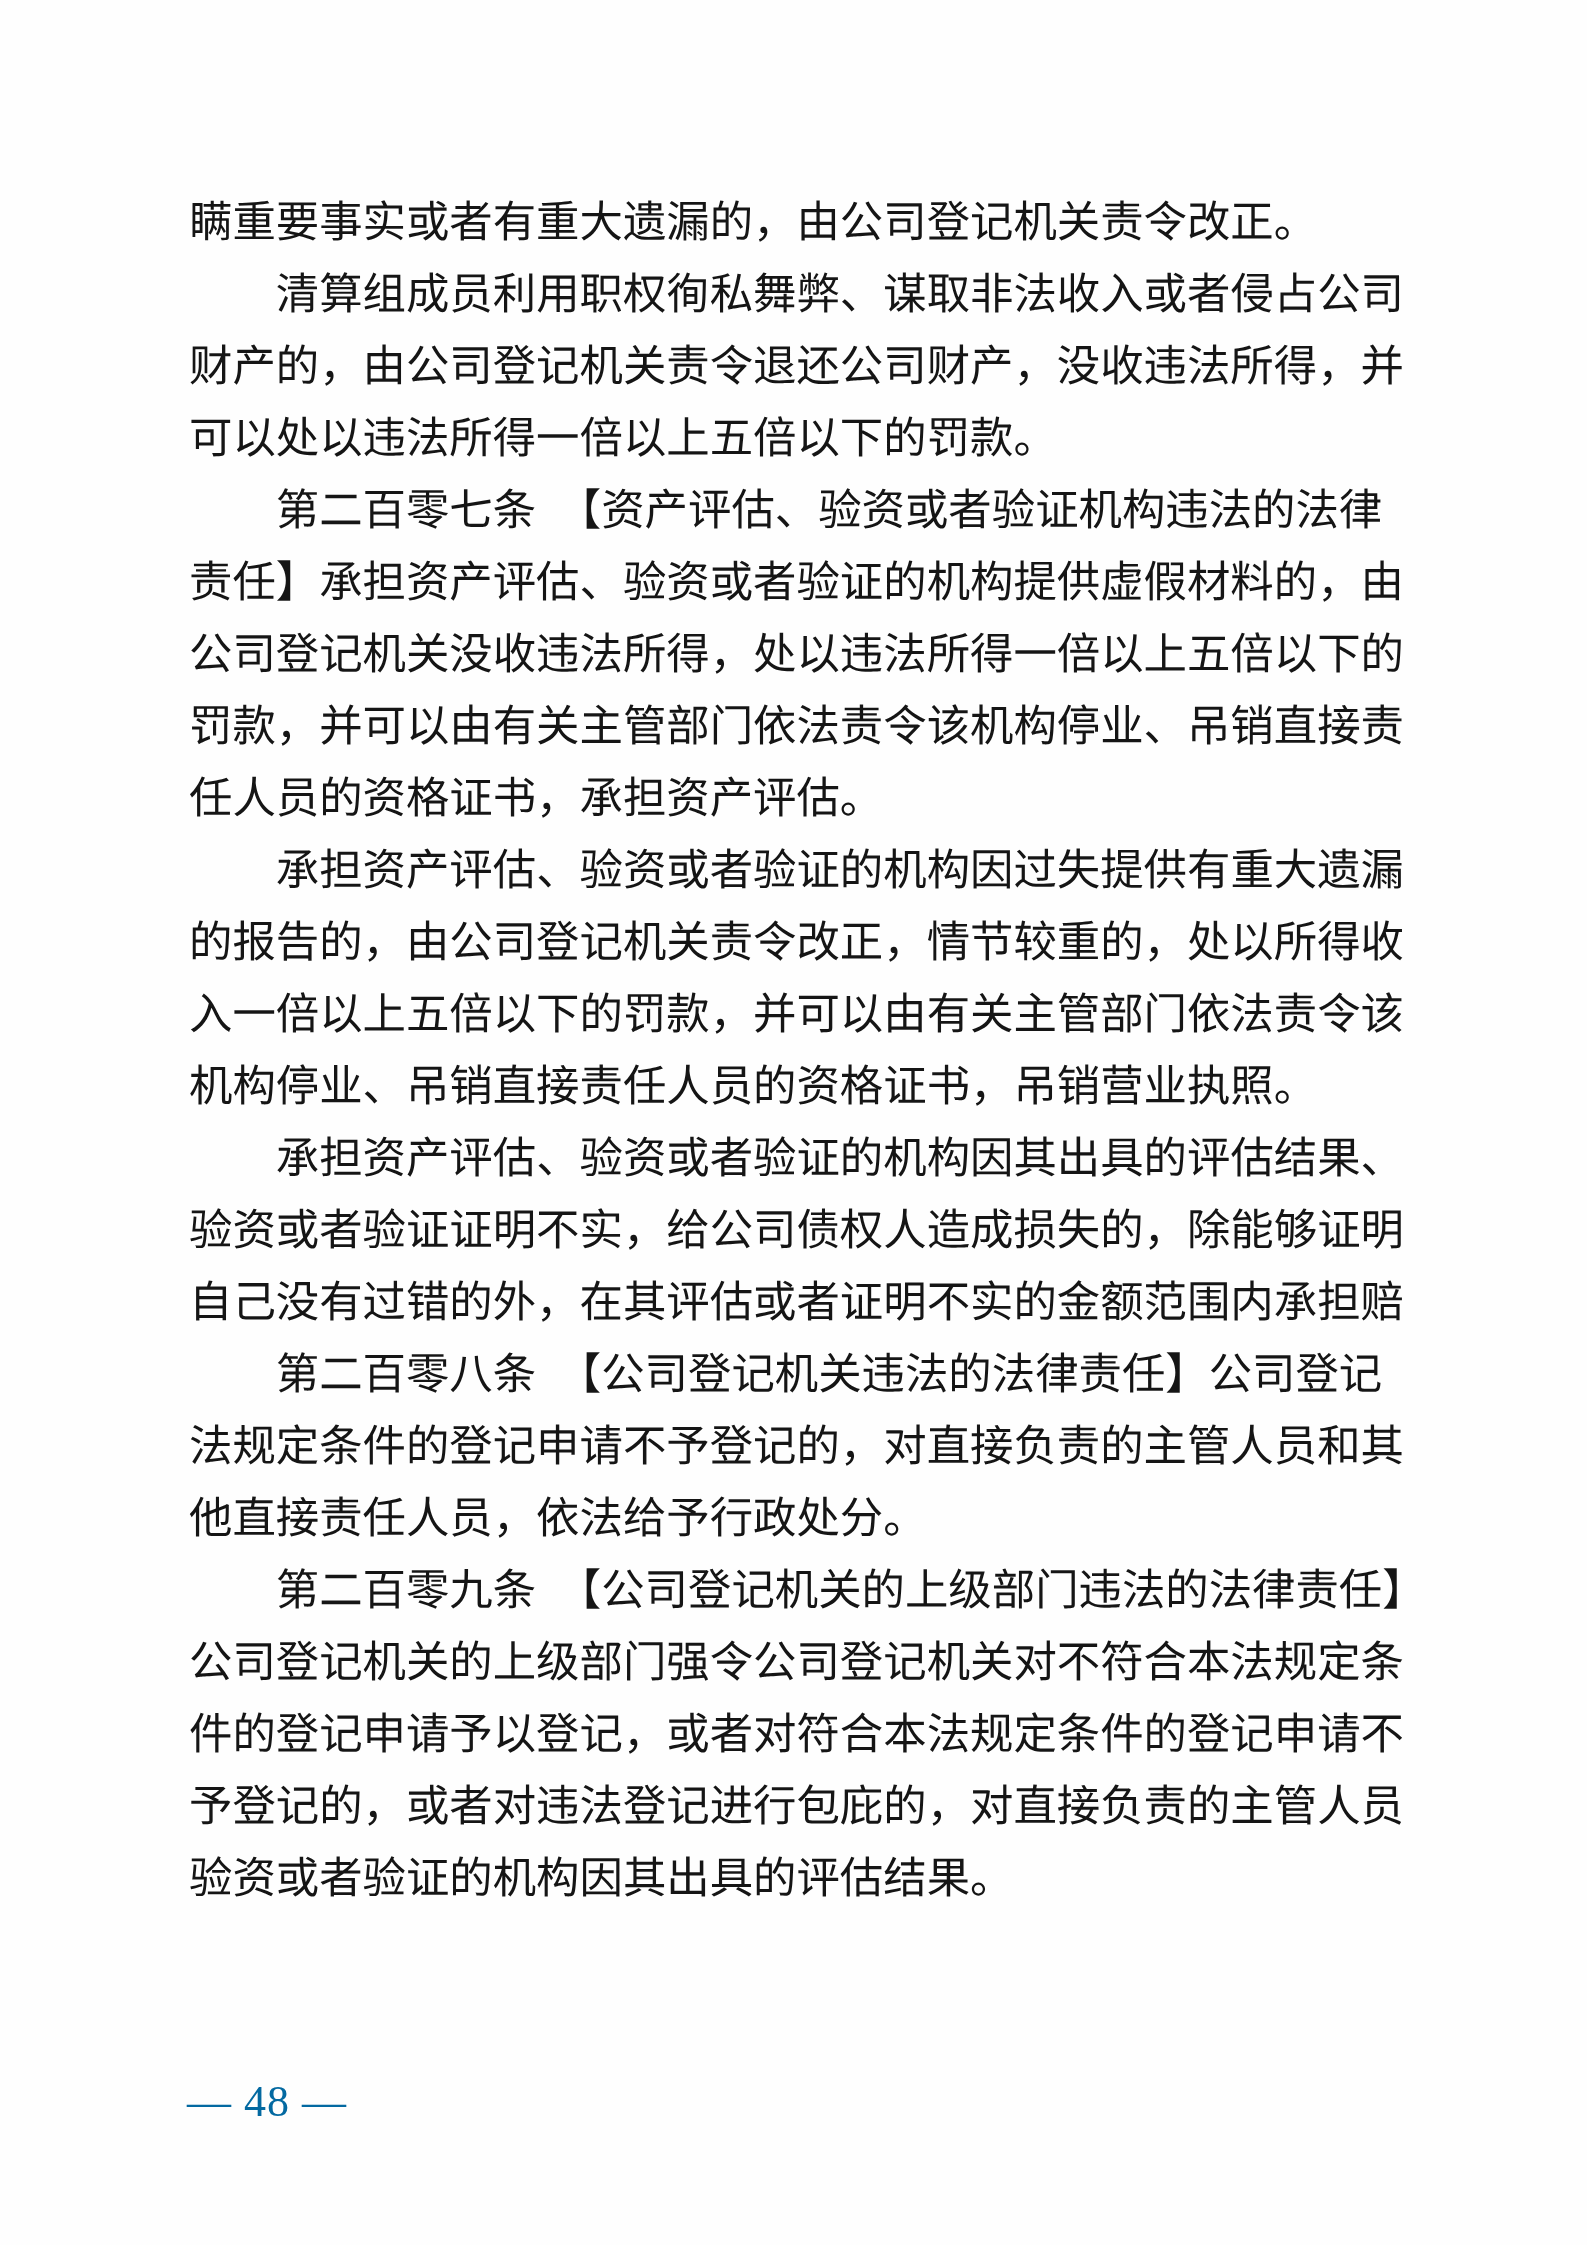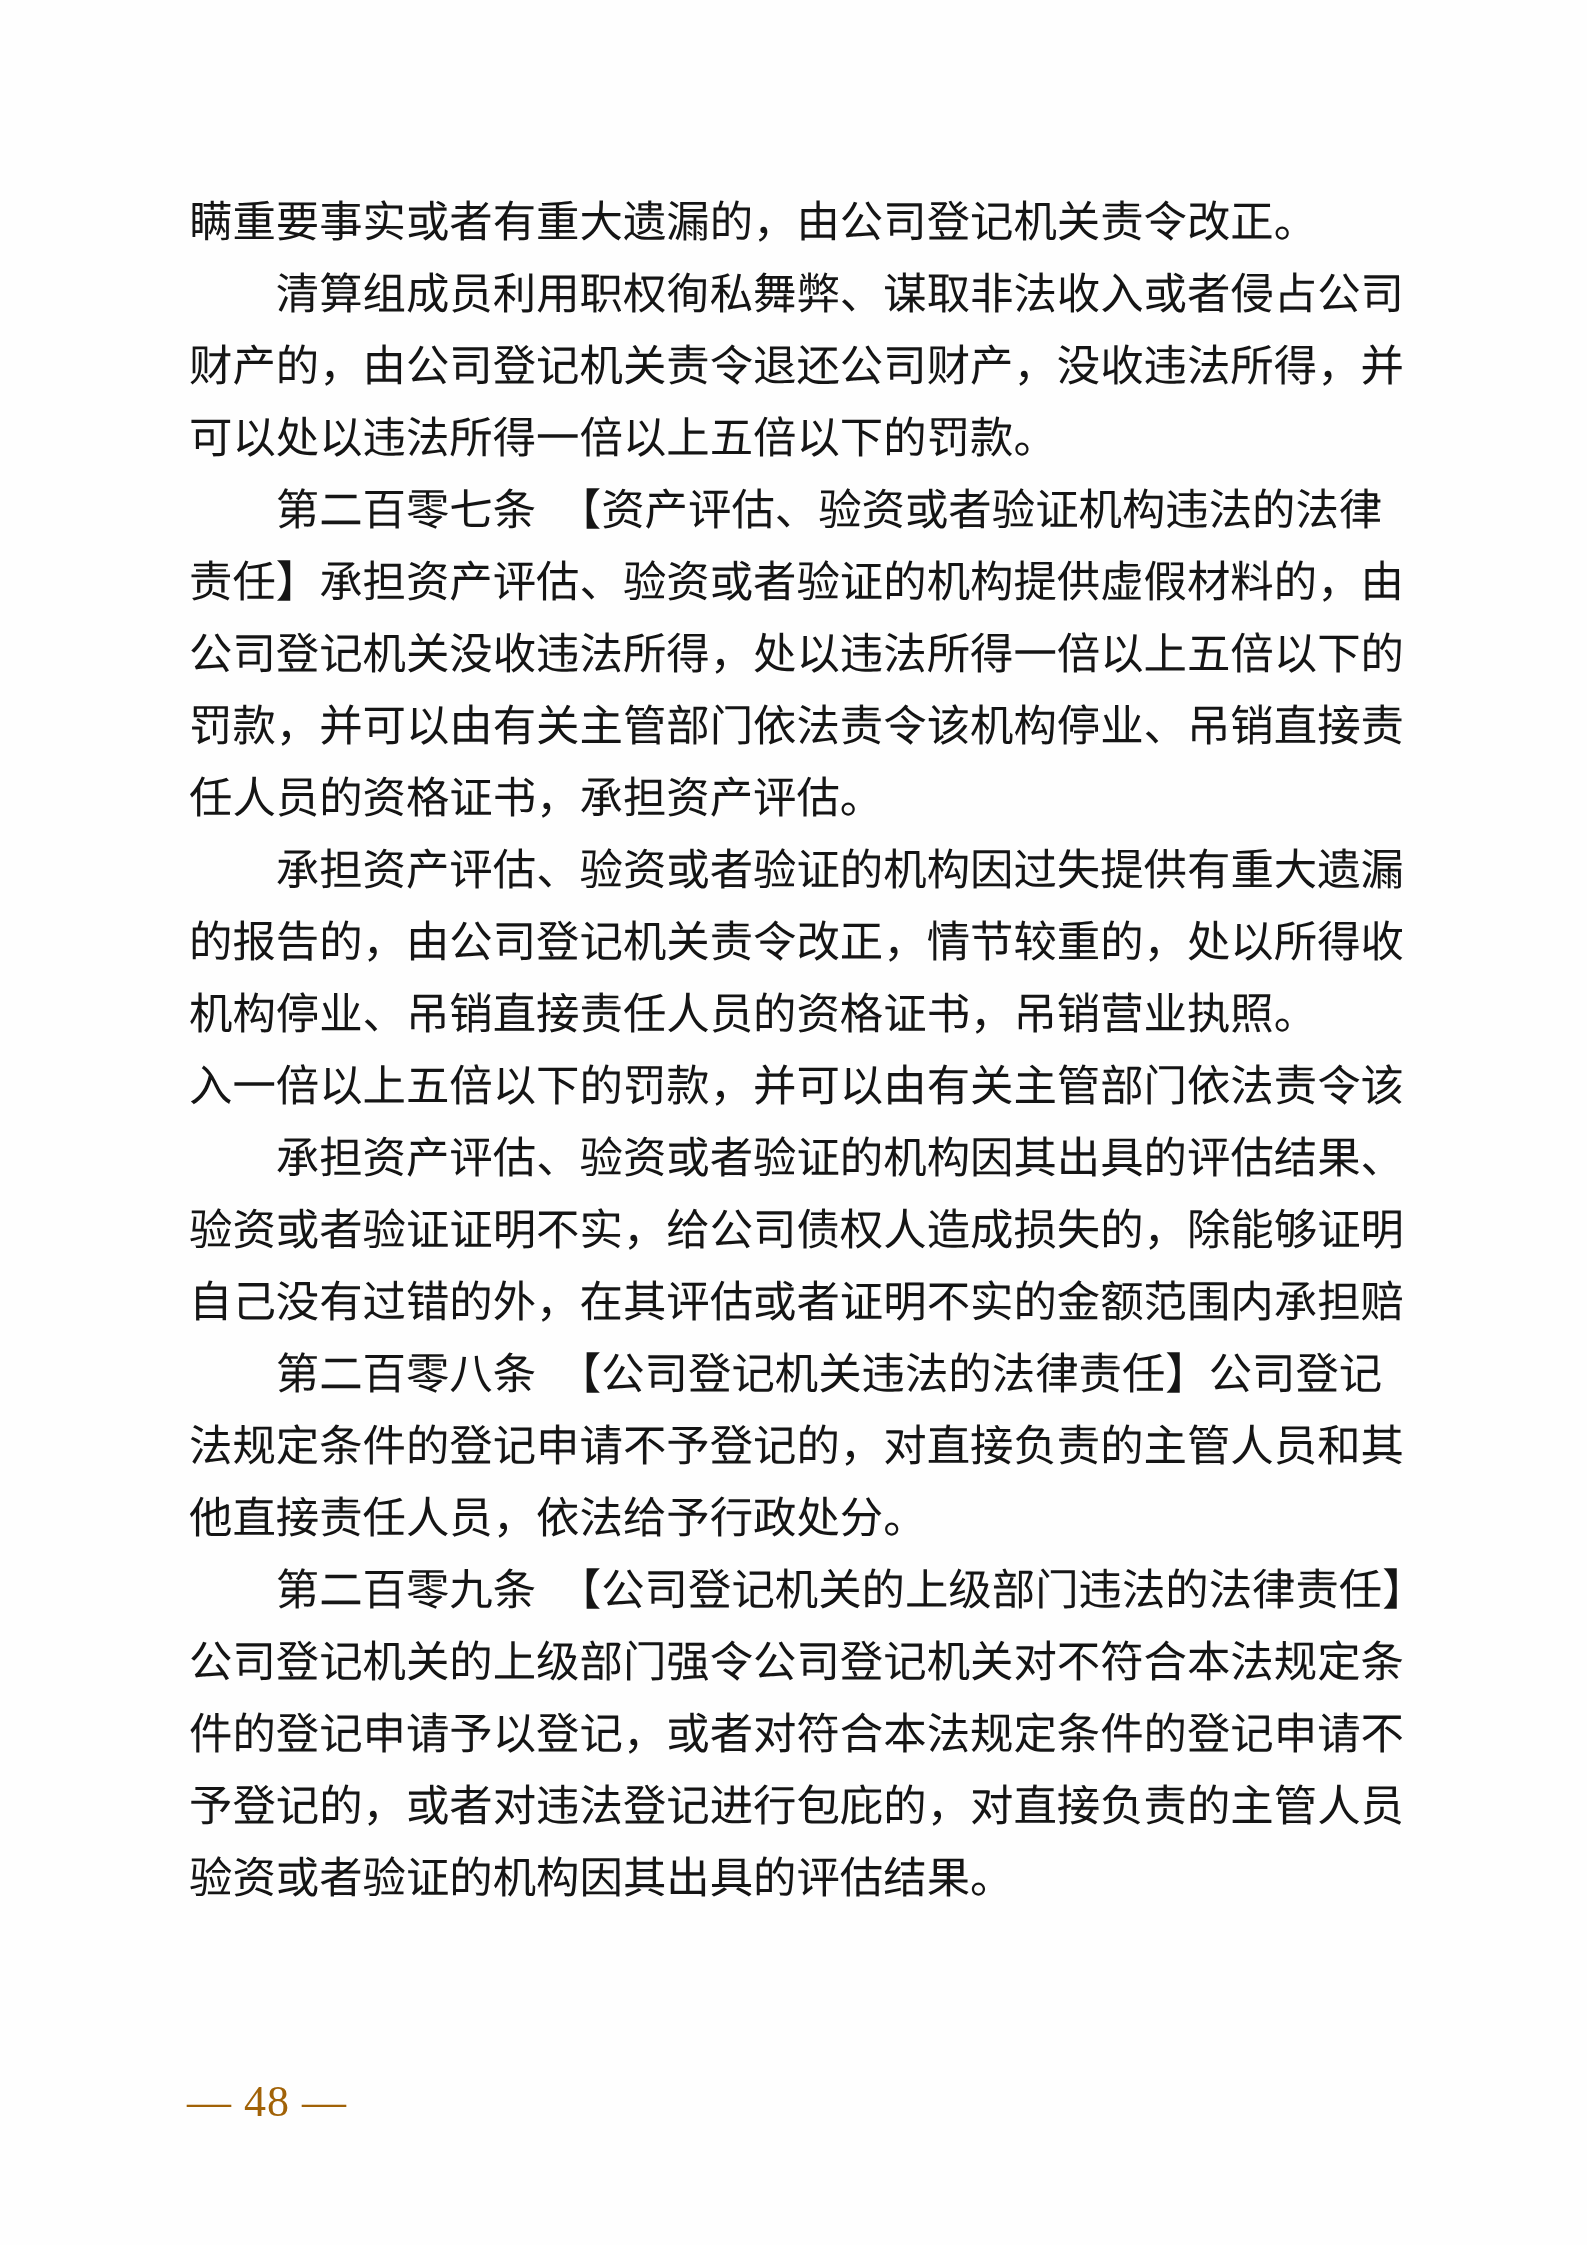--- a/index.html
+++ b/index.html
@@ -40,21 +40,21 @@
   }
   .line.indent {
     text-indent: 2em;
   }
   .page-footer {
     position: absolute;
     left: 187px;
     top: 2078px;
     font-size: 44px;
     line-height: 48px;
-    color: #a16207;
+    color: #0369a1;
     letter-spacing: 1px;
   }
 </style>
 </head>
 <body>
 
 <div class="page">
   <main class="text-block">
       <p class="para">
         <span class="line">瞒重要事实或者有重大遗漏的，由公司登记机关责令改正。</span>
@@ -67,22 +67,22 @@
       <p class="para">
         <span class="line indent">第二百零七条　【资产评估、验资或者验证机构违法的法律</span>
         <span class="line">责任】承担资产评估、验资或者验证的机构提供虚假材料的，由</span>
         <span class="line">公司登记机关没收违法所得，处以违法所得一倍以上五倍以下的</span>
         <span class="line">罚款，并可以由有关主管部门依法责令该机构停业、吊销直接责</span>
         <span class="line">任人员的资格证书，承担资产评估。</span>
       </p>
       <p class="para">
         <span class="line indent">承担资产评估、验资或者验证的机构因过失提供有重大遗漏</span>
         <span class="line">的报告的，由公司登记机关责令改正，情节较重的，处以所得收</span>
+        <span class="line">入一倍以上五倍以下的罚款，并可以由有关主管部门依法责令该</span>
         <span class="line">机构停业、吊销直接责任人员的资格证书，吊销营业执照。</span>
-        <span class="line">入一倍以上五倍以下的罚款，并可以由有关主管部门依法责令该</span>
       </p>
       <p class="para">
         <span class="line indent">承担资产评估、验资或者验证的机构因其出具的评估结果、</span>
         <span class="line">验资或者验证证明不实，给公司债权人造成损失的，除能够证明</span>
         <span class="line">自己没有过错的外，在其评估或者证明不实的金额范围内承担赔</span>
       </p>
       <p class="para">
         <span class="line indent">第二百零八条　【公司登记机关违法的法律责任】公司登记</span>
         <span class="line">法规定条件的登记申请不予登记的，对直接负责的主管人员和其</span>
         <span class="line">他直接责任人员，依法给予行政处分。</span>

